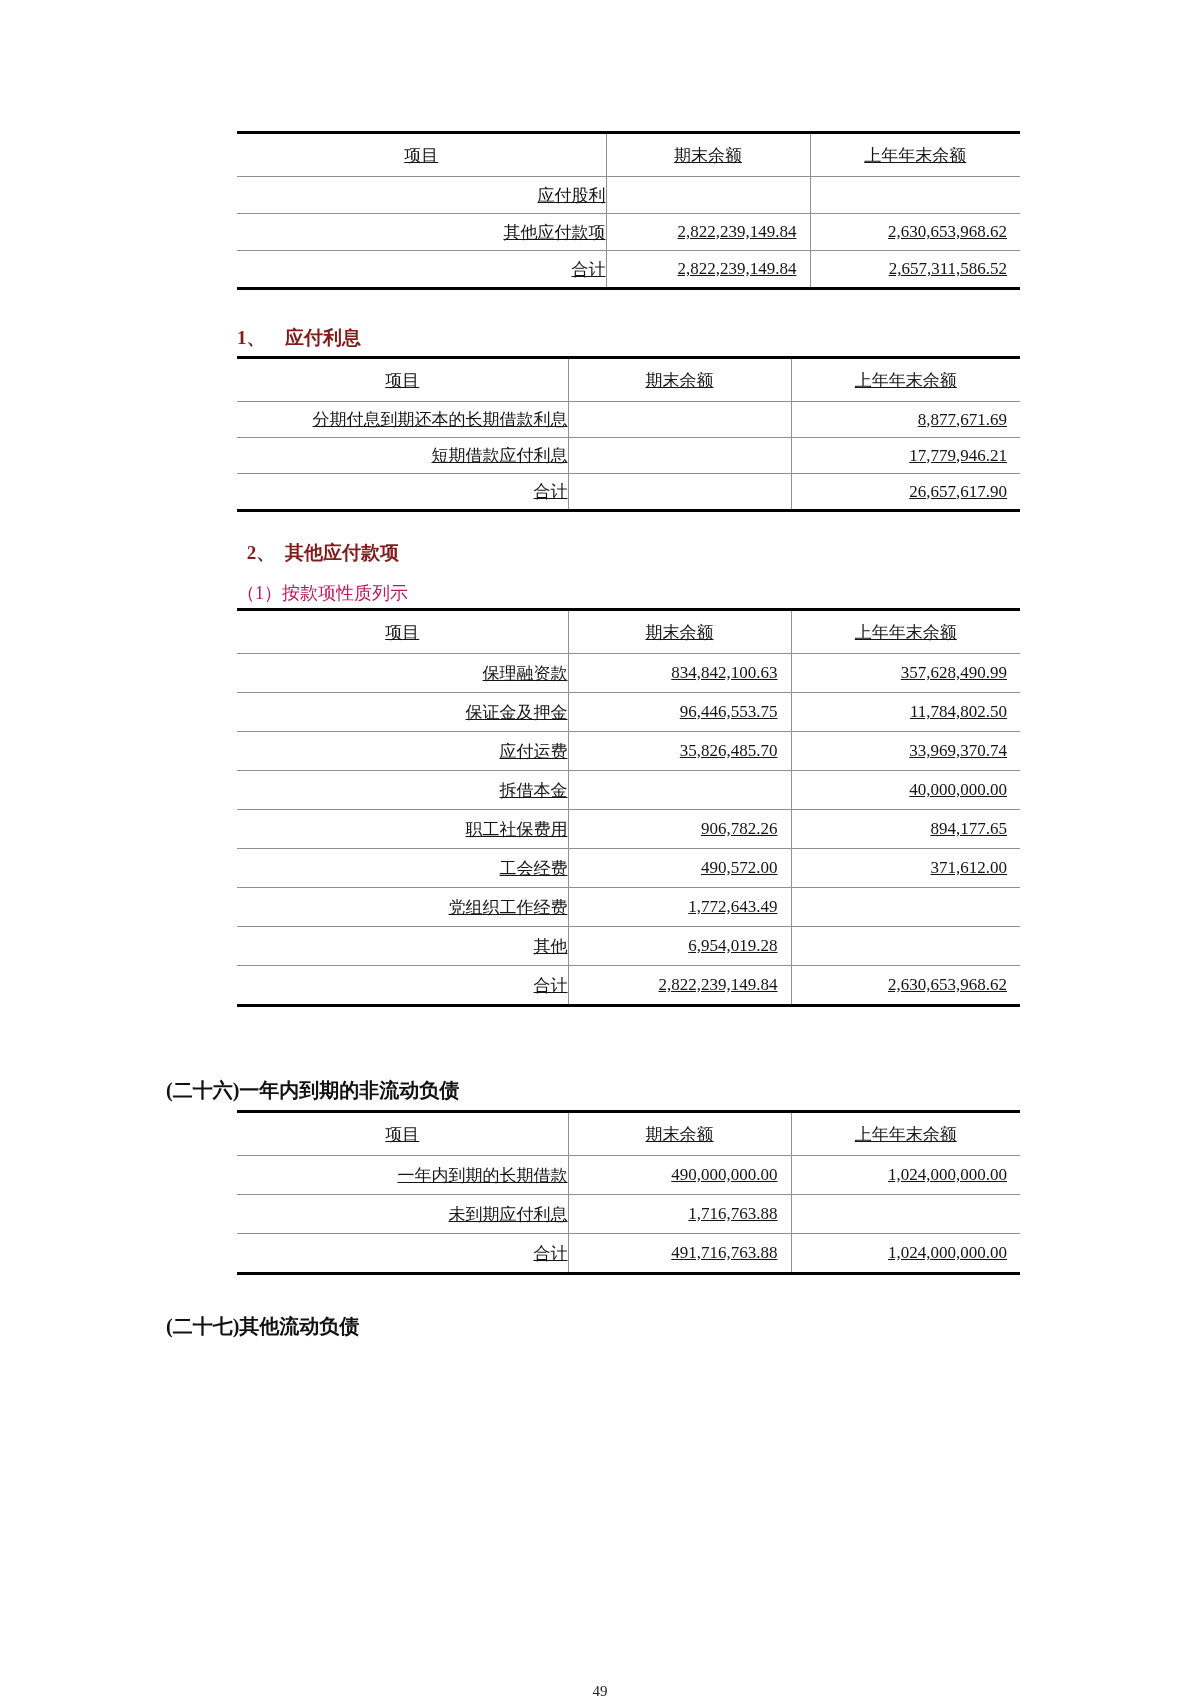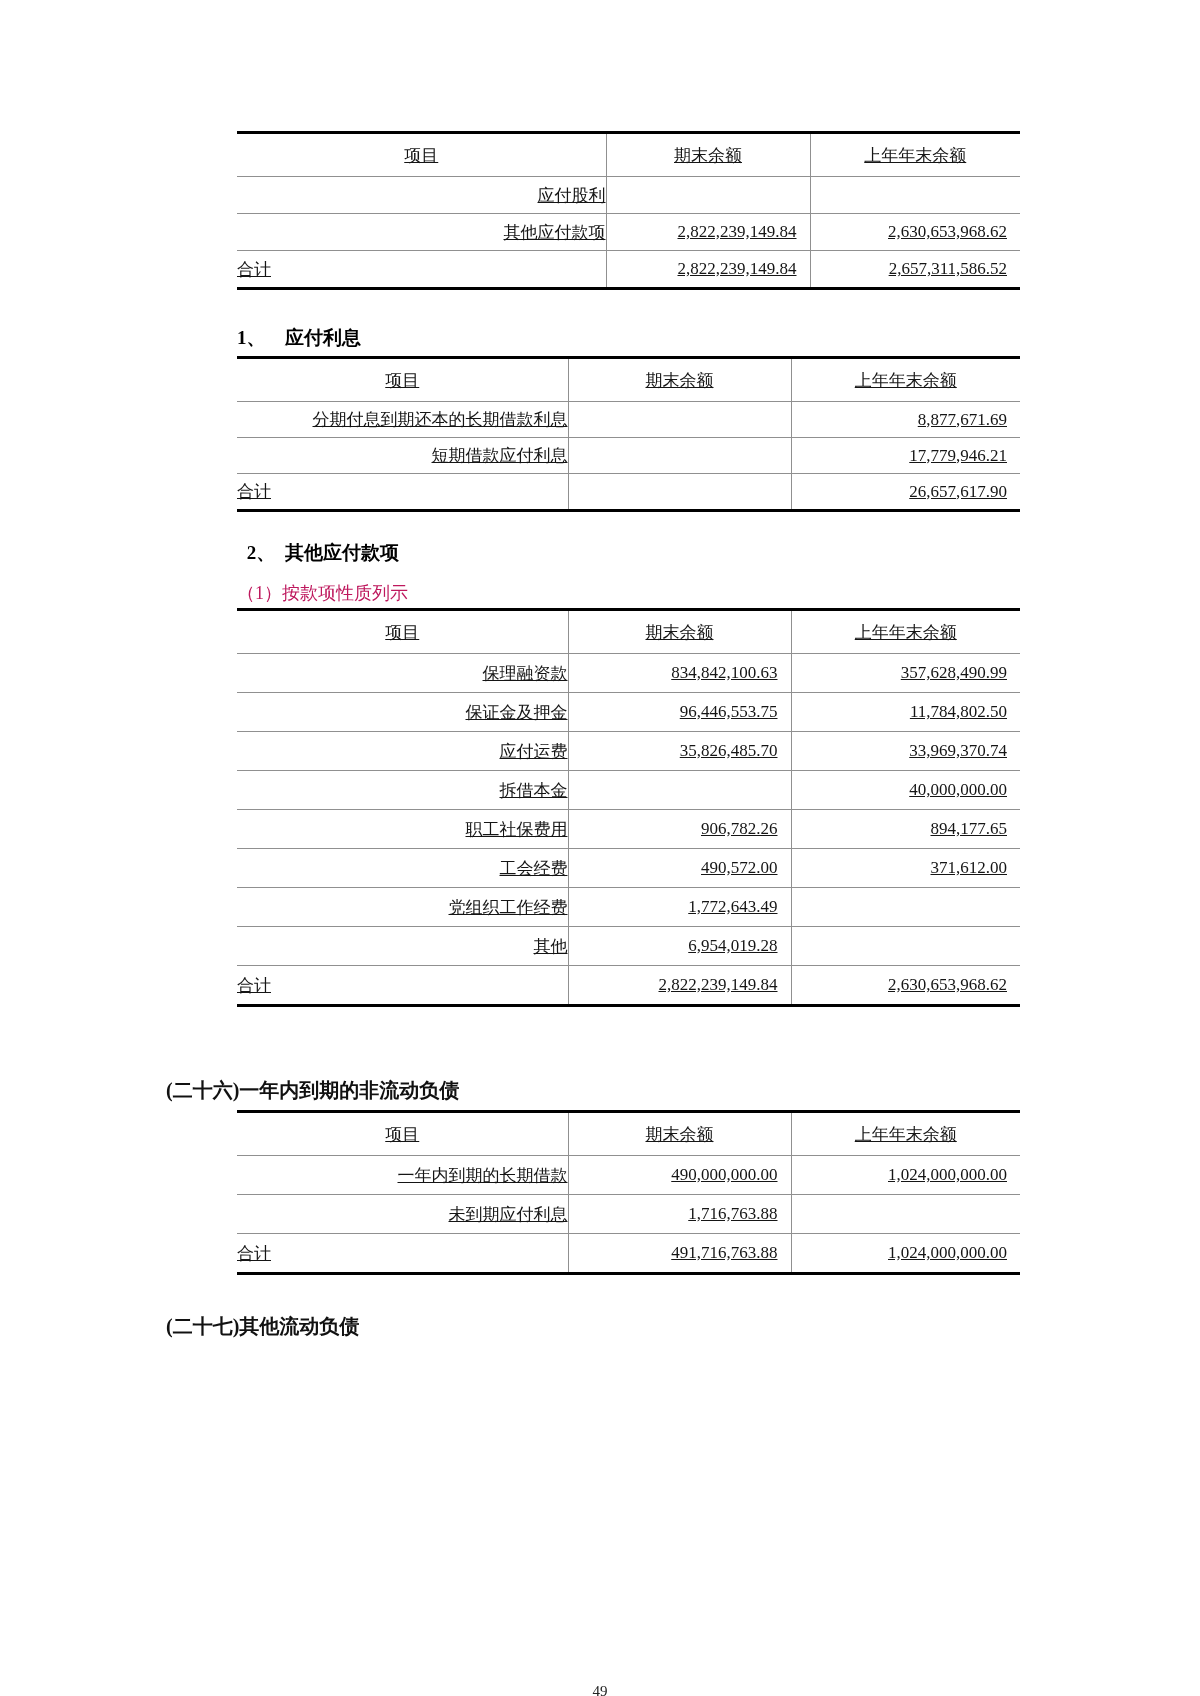--- a/index.html
+++ b/index.html
@@ -46,42 +46,42 @@
   table.fin-table th { text-align: center; height: 42px; }
   table.fin-table td.item {
     text-align: right;
     padding-left: 11px;
   }
   table.fin-table td.num {
     text-align: right;
     padding-right: 13px;
   }
   table.fin-table tr.total-row td.item {
-    text-align: left;
+    text-align: right;
     padding-left: 0;
   }
   #t1 td { height: 36px; }
   #t2 td { height: 35px; }
   #t3 td { height: 38px; }
   #t4 td { height: 38px; }
 
   
   #t1 col.col-item  { width: 369px; }
   #t1 col.col-close { width: 204px; }
   #t1 col.col-prior { width: 210px; }
   
   .narrow-first col.col-item  { width: 331px; }
   .narrow-first col.col-close { width: 223px; }
   .narrow-first col.col-prior { width: 229px; }
 
   
   .num-heading {
     font-size: 19px;
     font-weight: bold;
-    color: #000000;
+    color: #7f1d1d;
   }
   .num-heading .h-num {
     display: inline-block;
     width: 48px;
   }
   .sub-label {
     font-size: 18px;
     font-weight: normal;
     color: #be185d;
   }

